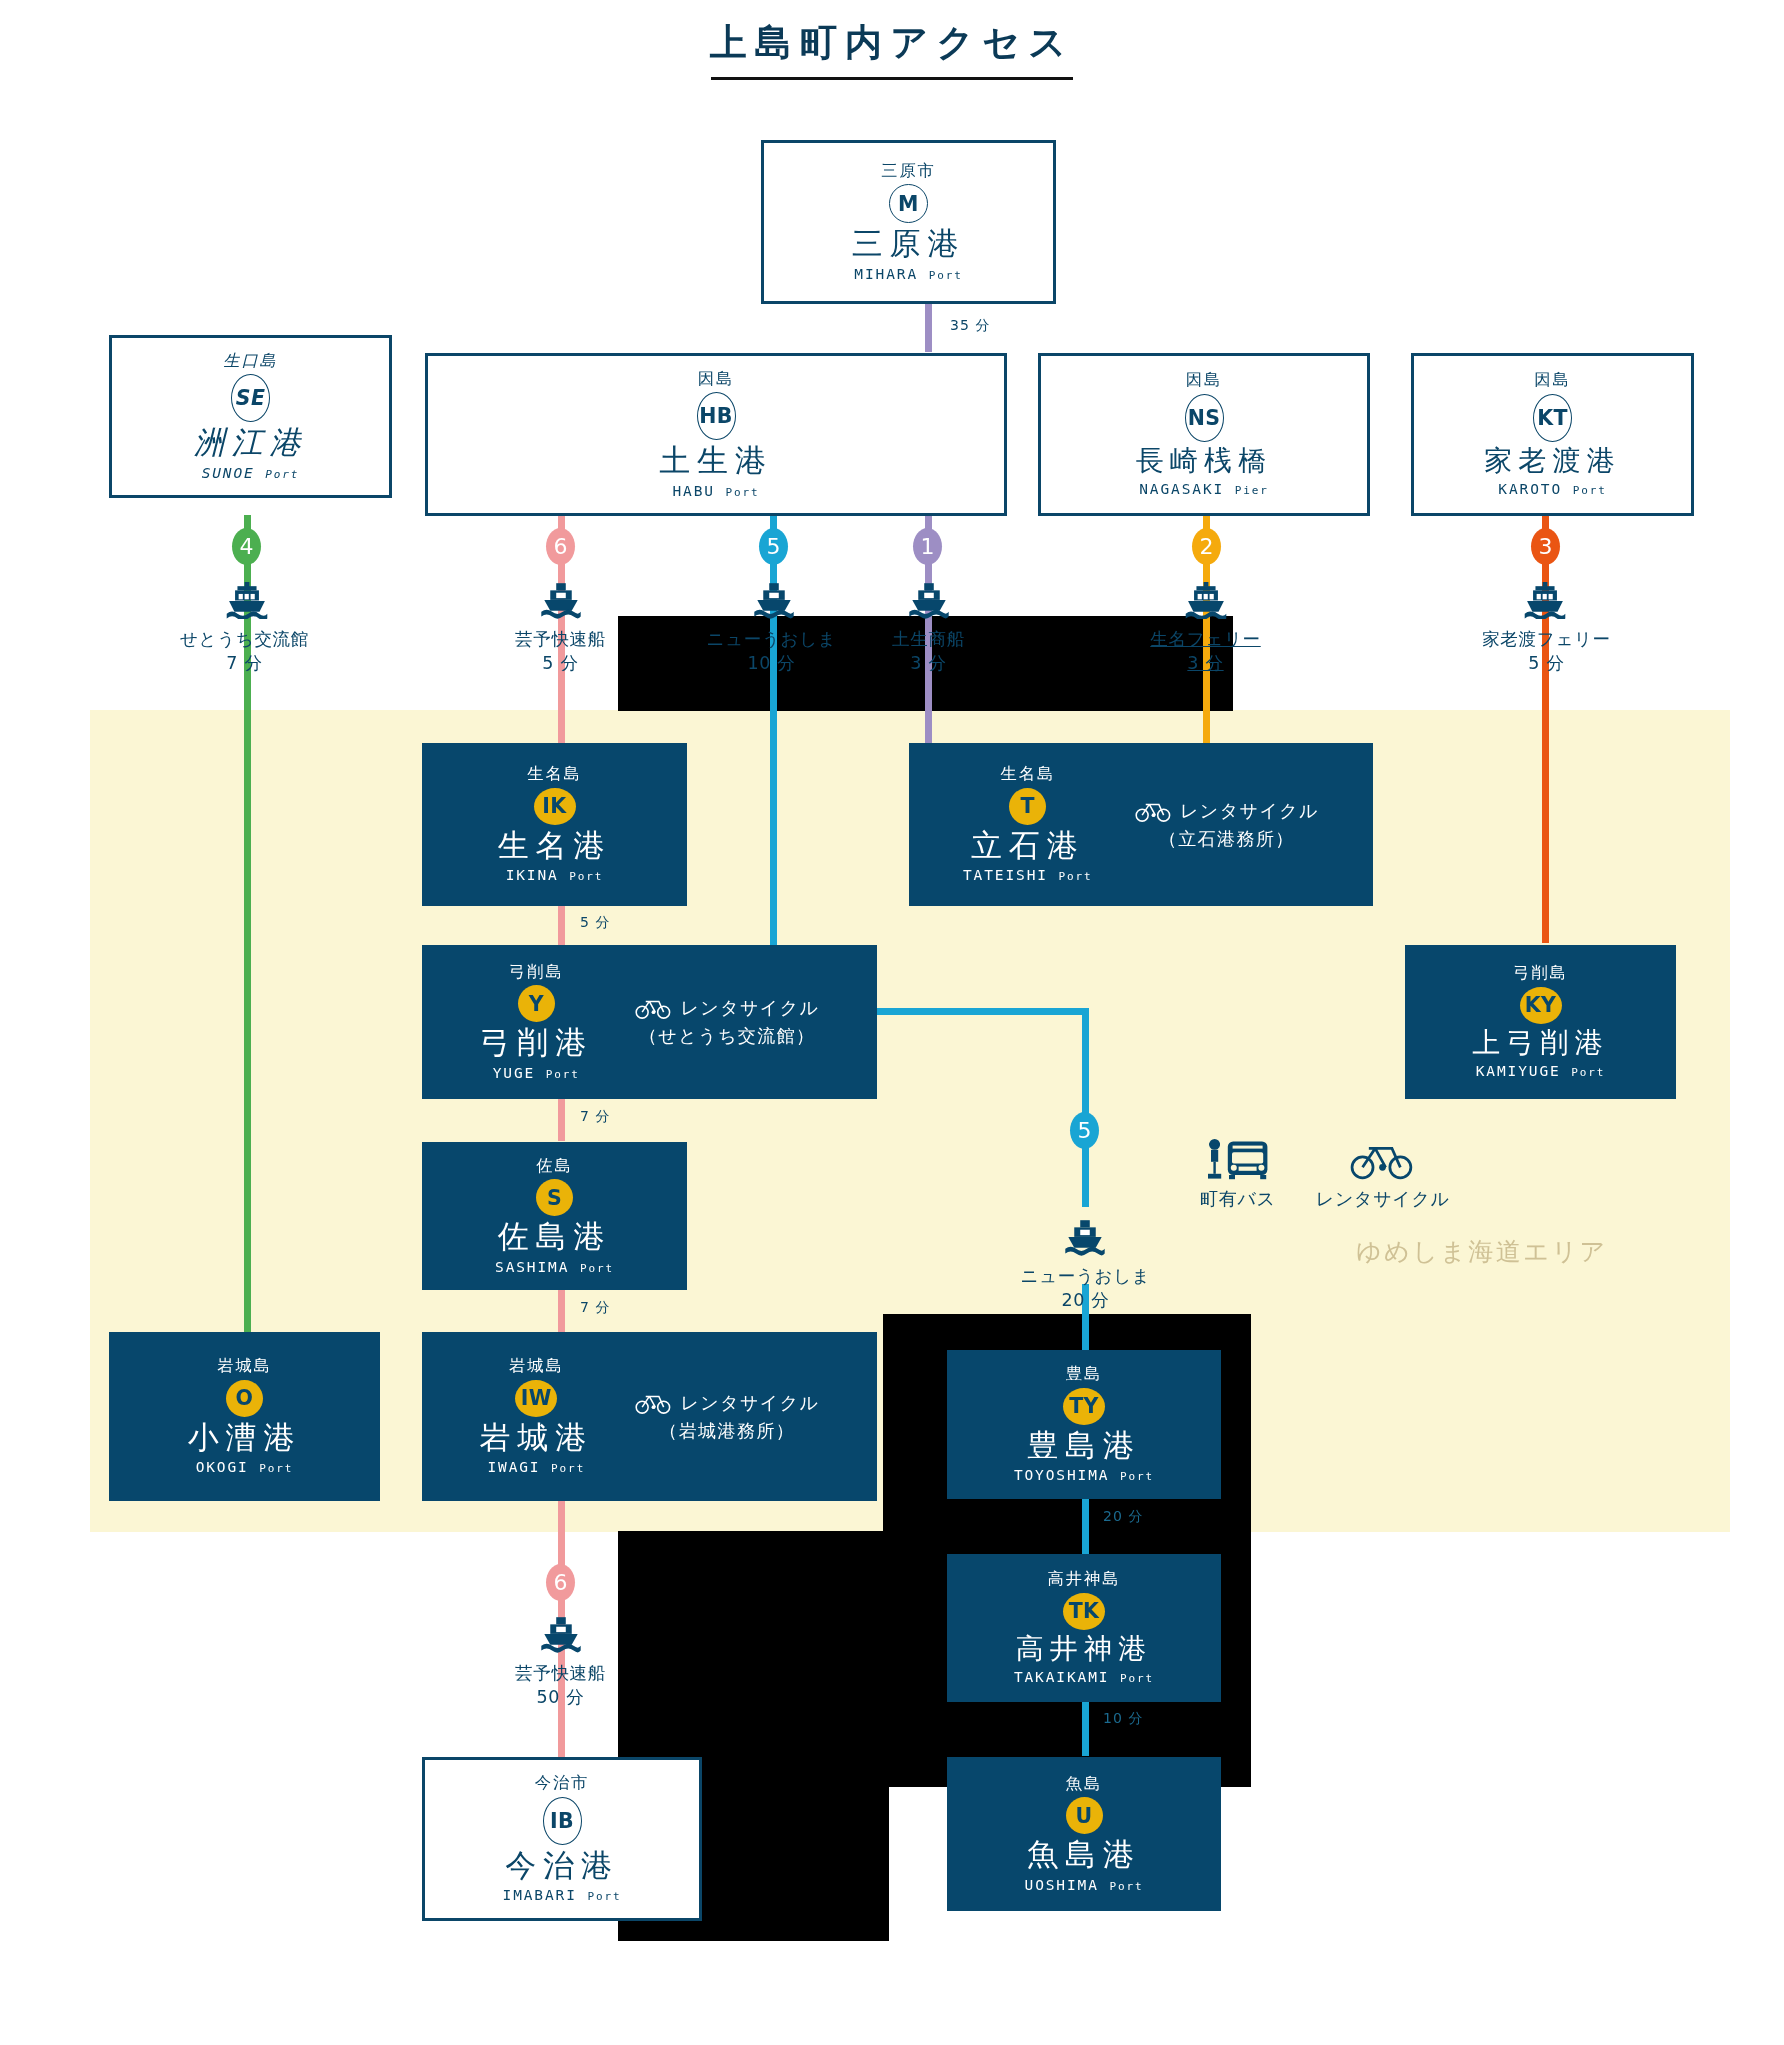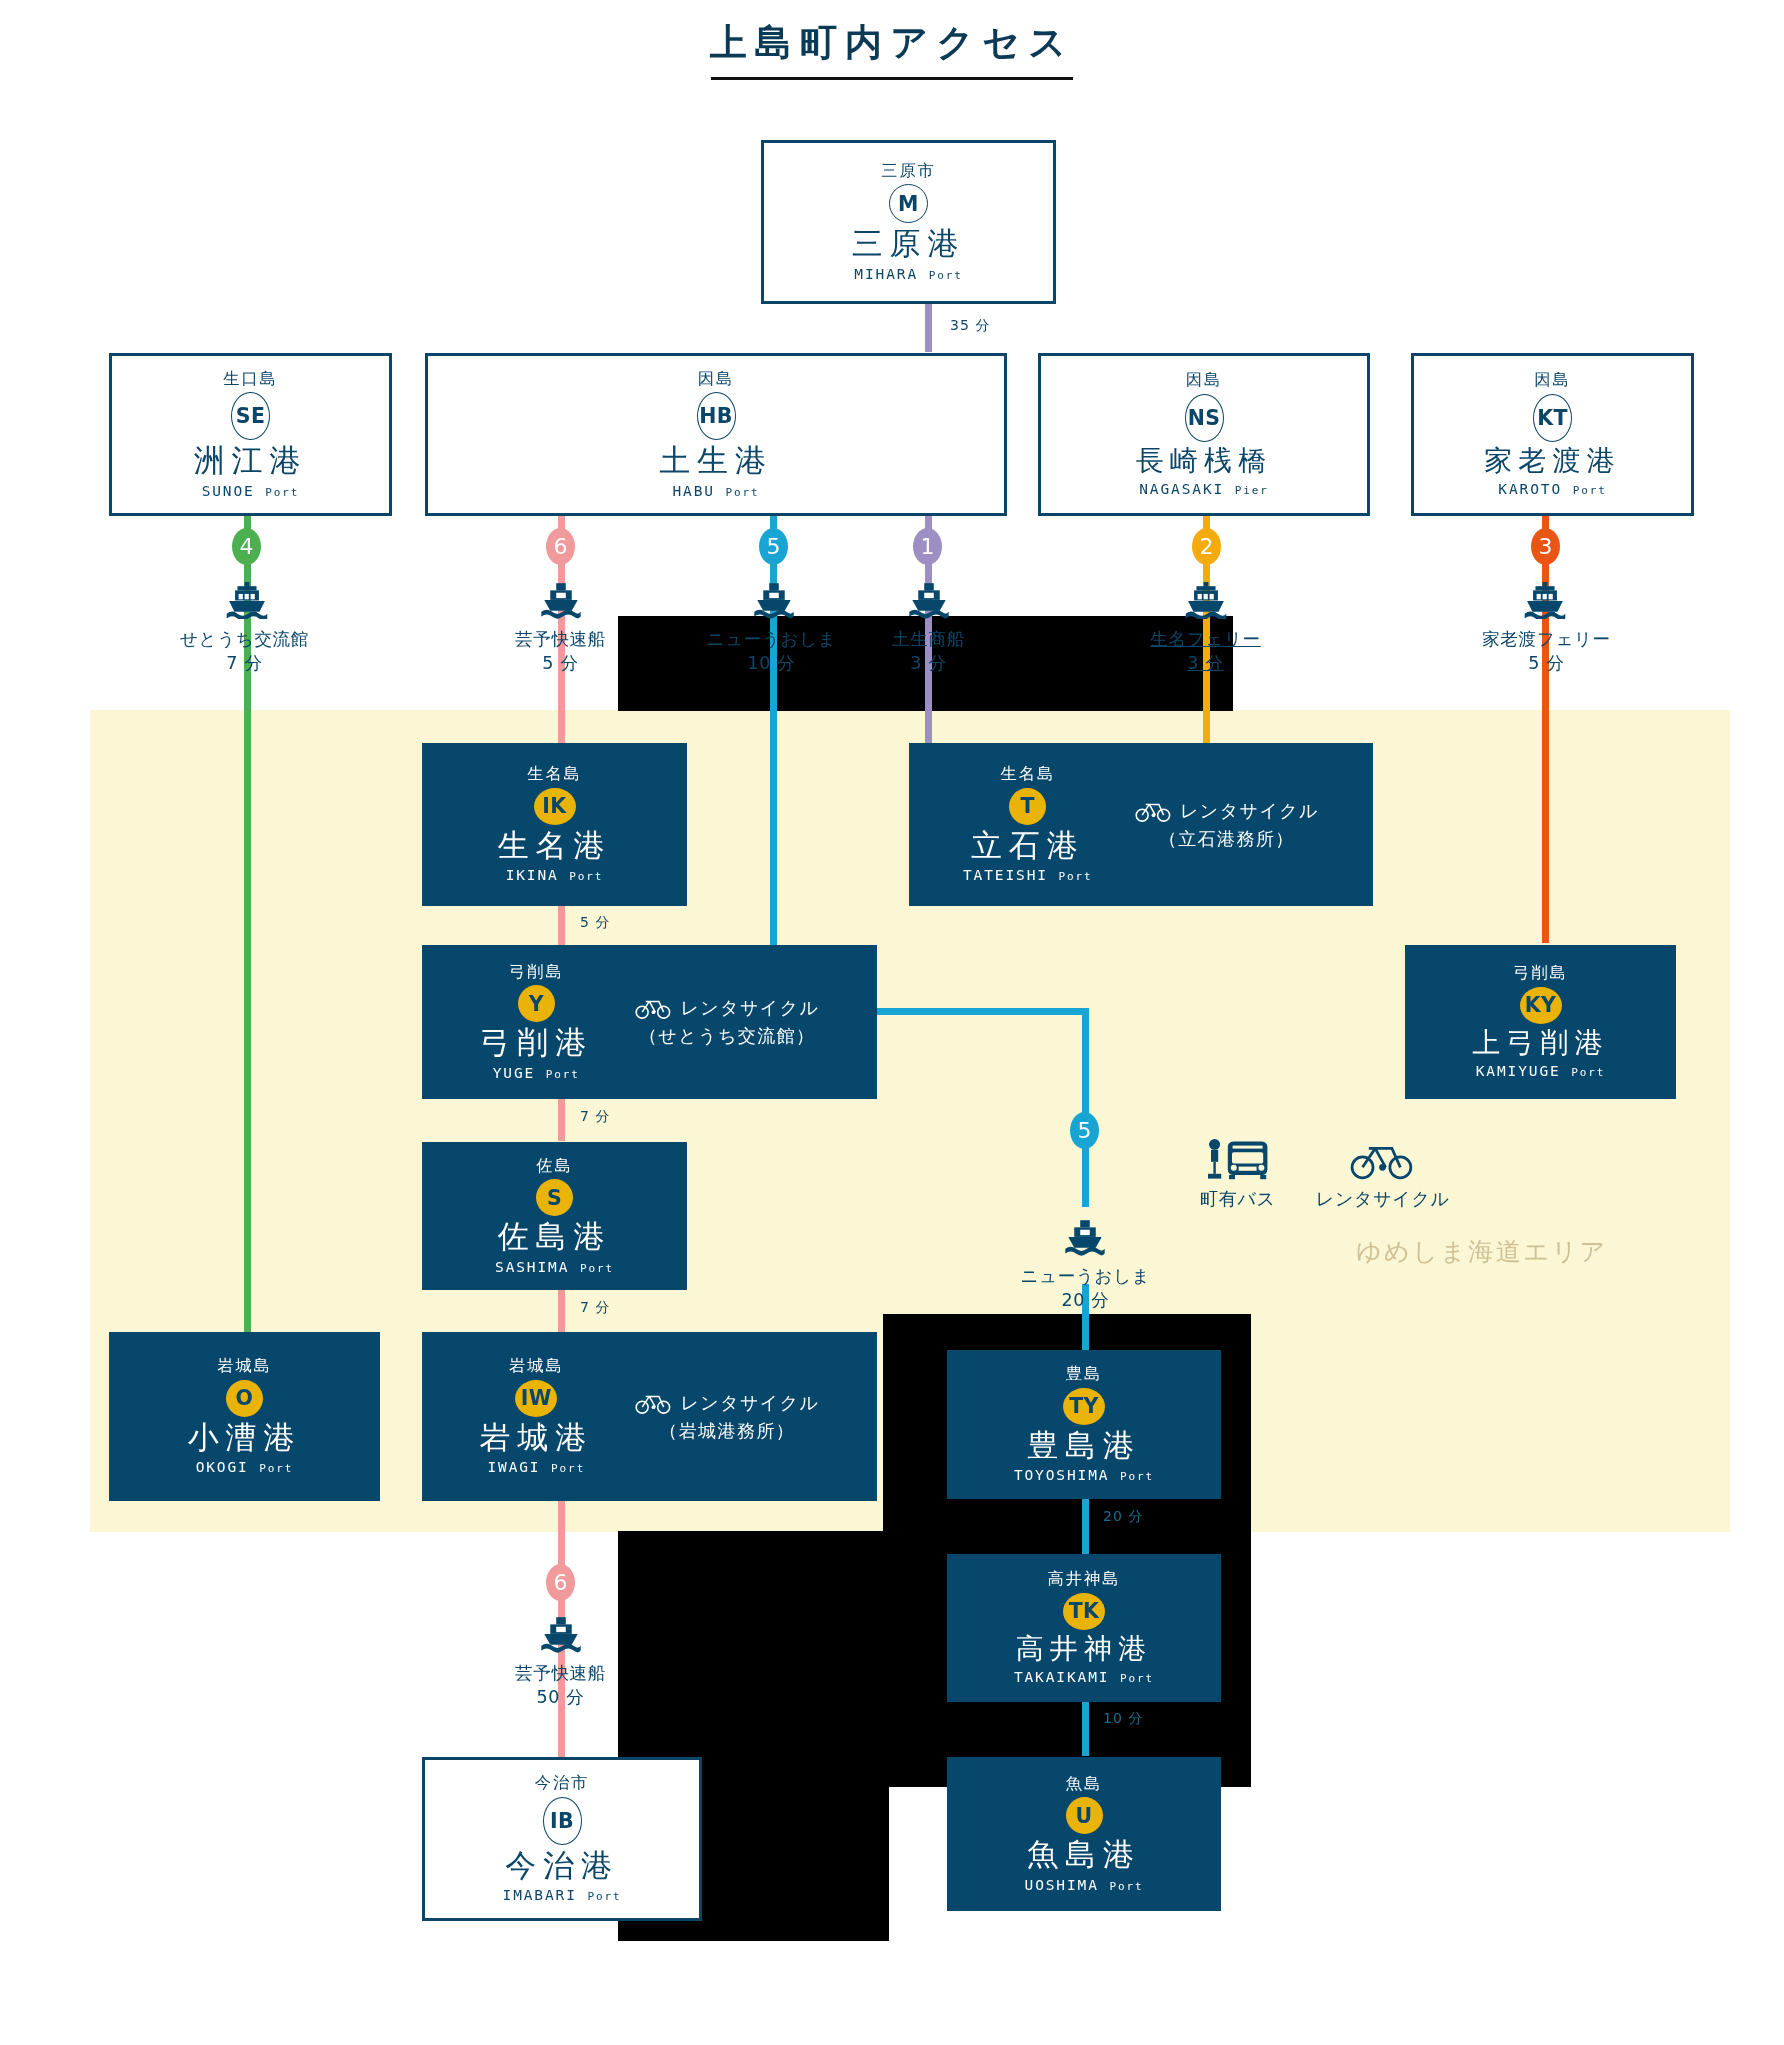--- a/index.html
+++ b/index.html
@@ -112,21 +112,21 @@
     <div class="region">三原市</div>
     <div class="code">M</div>
     <div class="jp">三原港</div>
     <div class="rom">
       <span>MIHARA</span>
       <span class="pt">Port</span>
     </div>
   </div>
   <div class="mins" style="left:950px;top:318px;">35 分</div>
 
-  <div class="port light" style="left:109px;top:353px;width:283px;height:163px;">
+  <div class="port light" style="left:109px;top:335px;width:283px;height:163px;font-style:italic;">
     <div class="region">生口島</div>
     <div class="code wide">SE</div>
     <div class="jp">洲江港</div>
     <div class="rom">
       <span>SUNOE</span>
       <span class="pt">Port</span>
     </div>
   </div>
 
   <div class="port light" style="left:425px;top:353px;width:582px;height:163px;">

